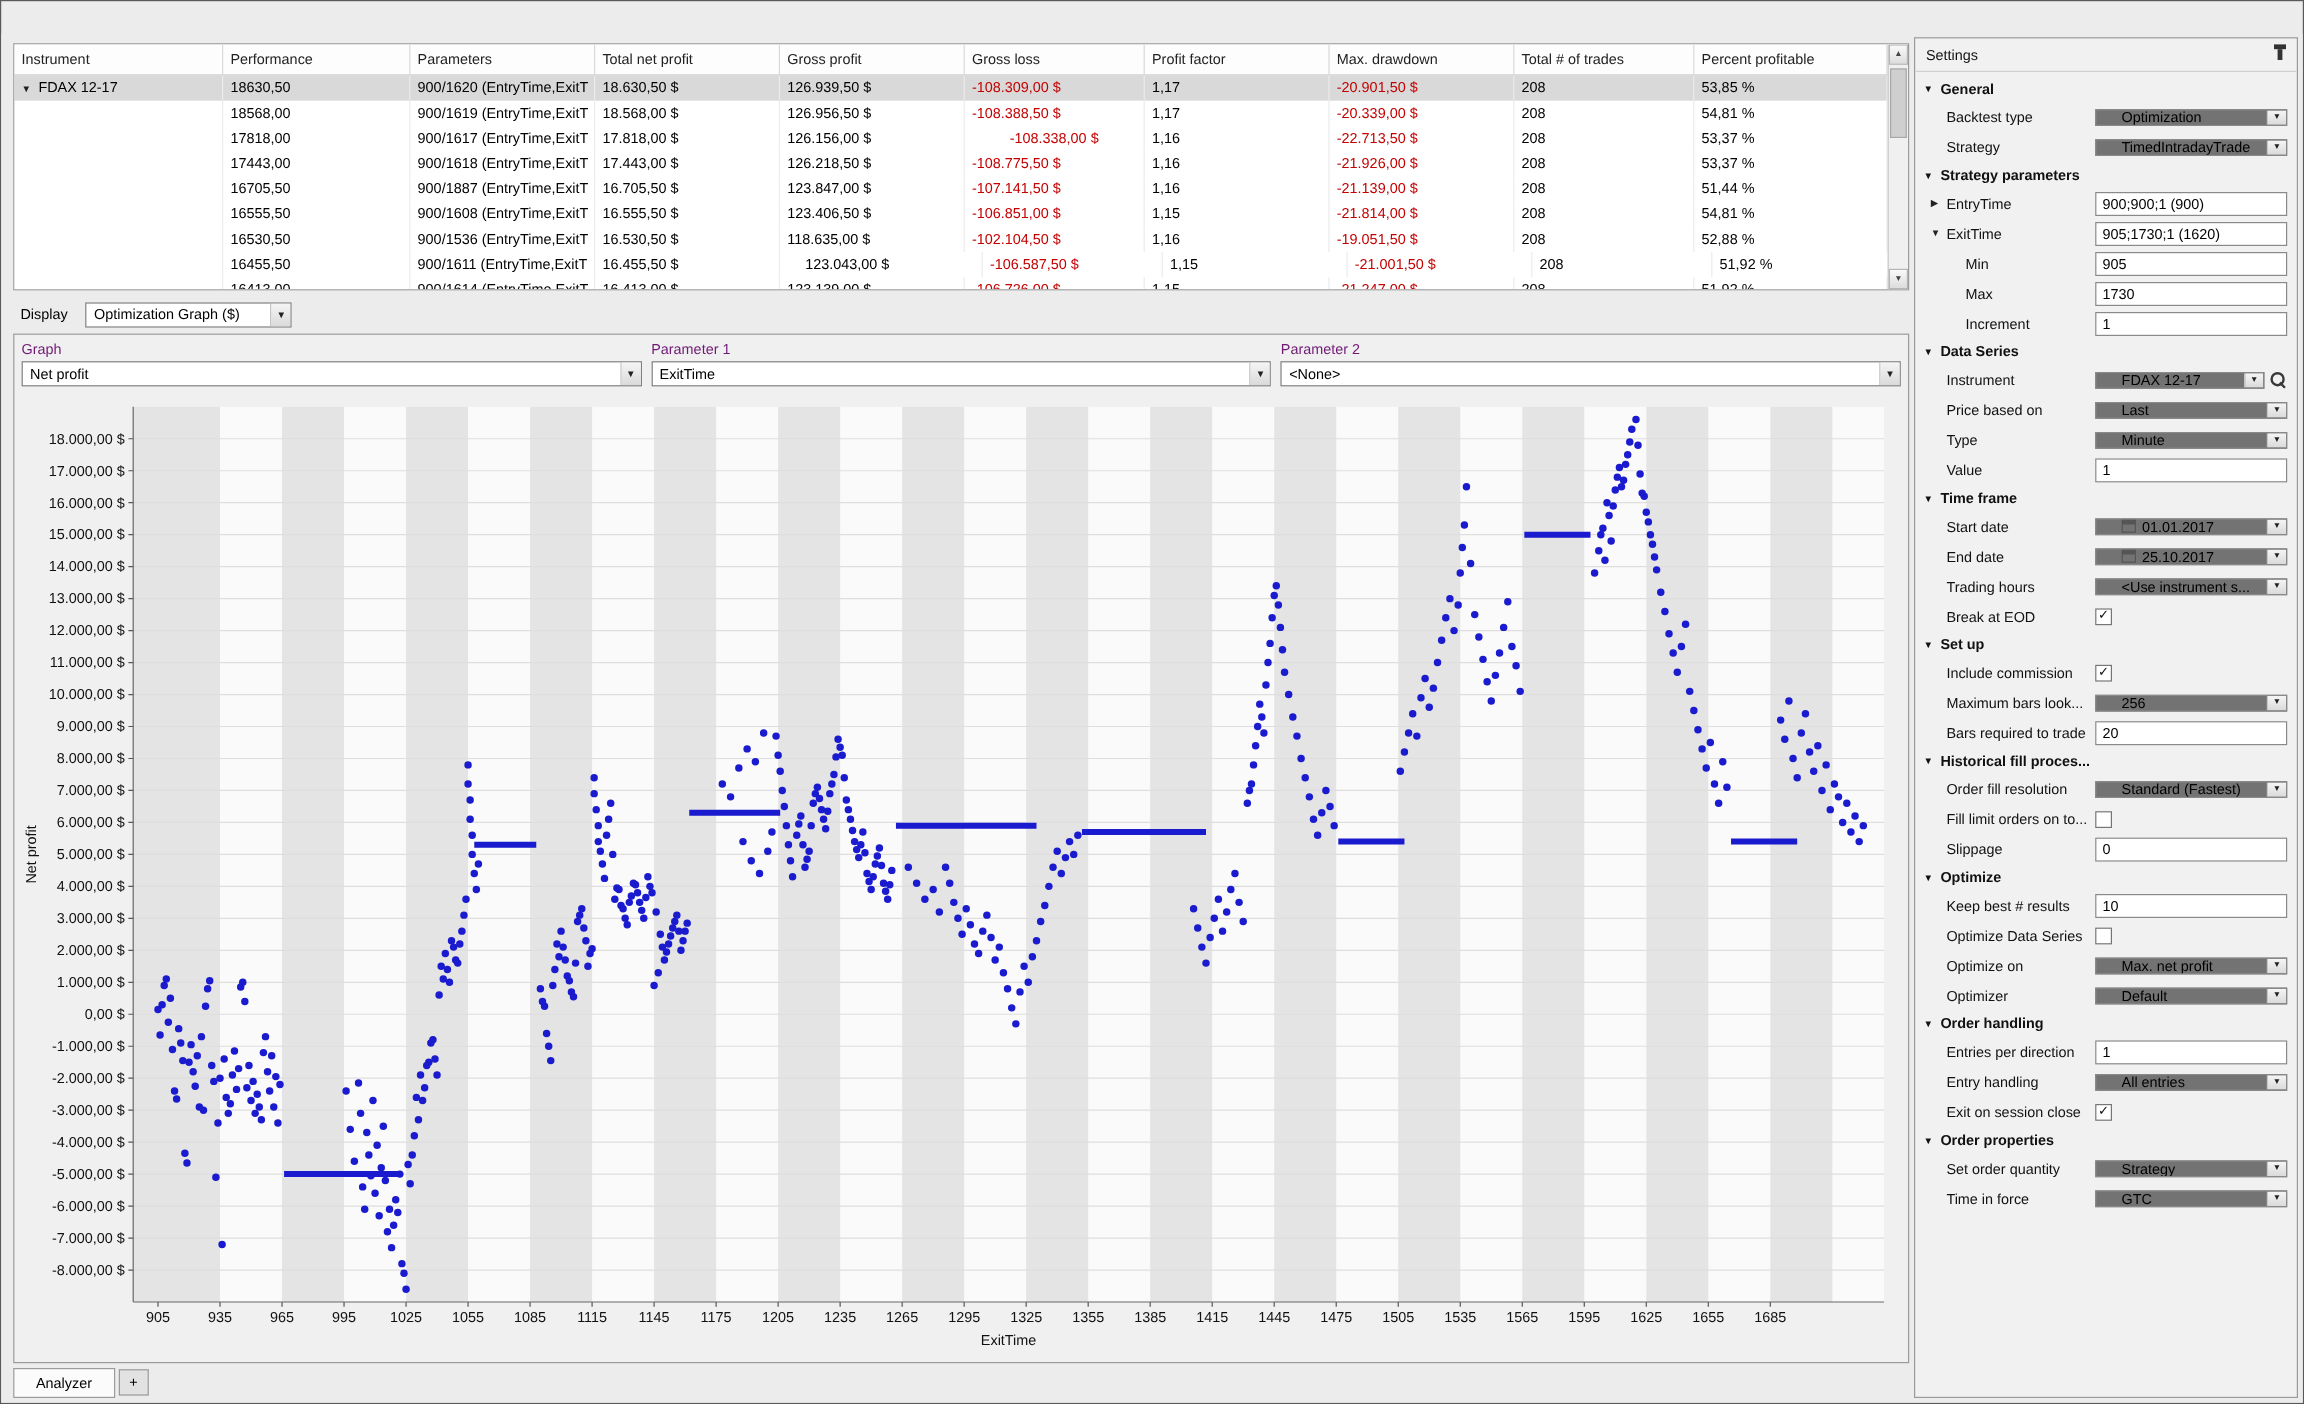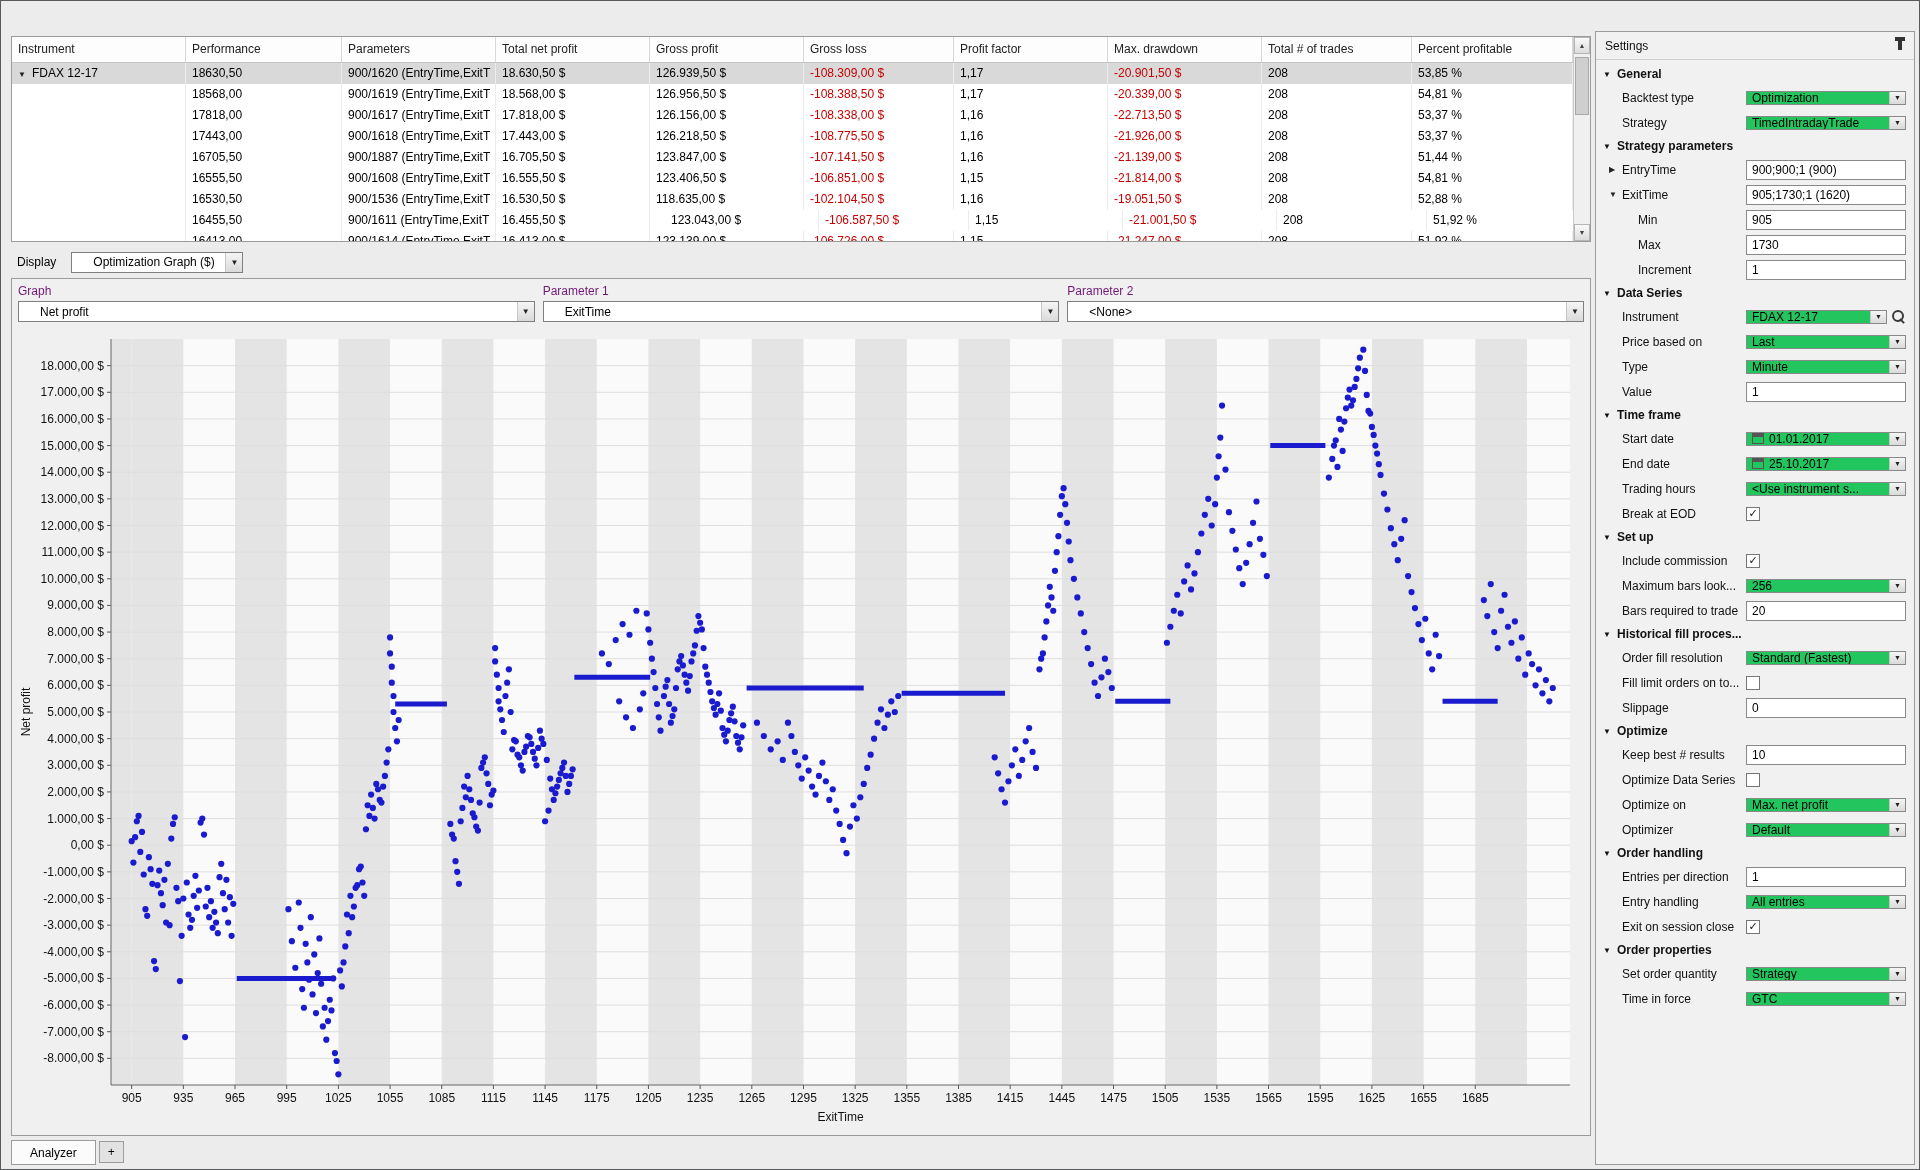--- a/index.html
+++ b/index.html
@@ -21,21 +21,21 @@
   .t-row.selected{background:#d9d9d9}
   .t-cell{padding:0 6px;border-right:1px solid #ececec;overflow:hidden;white-space:nowrap;flex:0 0 auto}
   .t-cell .neg{color:#c40000}
   .expander{display:inline-block;width:14px;font-size:8px;color:#222}
   .v-scroll{position:absolute;top:0;right:0;bottom:0;width:17px;background:#f0f0f0;border-left:1px solid #c9c9c9}
   .sb-btn{position:absolute;left:0;width:16px;height:17px;background:linear-gradient(#fafafa,#dcdcdc);border:1px solid #b5b5b5;display:flex;align-items:center;justify-content:center;font-size:7px;color:#444}
   .sb-up{top:0}.sb-down{bottom:0}
   .sb-thumb{position:absolute;left:1px;top:20px;width:14px;height:58px;background:#cfcfcf;border:1px solid #a8a8a8}
   
   #display-row{position:absolute;left:16px;top:222px;height:24px;display:flex;align-items:center;gap:15px}
-  .combo{background:#fff;border:1px solid #7f7f7f;height:21px;display:inline-flex;align-items:center;padding-left:21px;overflow:hidden;white-space:nowrap}
+  .combo{background:#fff;border:1px solid #7f7f7f;height:21px;display:inline-flex;align-items:center;padding-left:6px;overflow:hidden;white-space:nowrap}
   .combo .val{flex:1;overflow:hidden;white-space:nowrap}
   .combo .arrow{margin-left:6px;width:17px;align-self:stretch;display:flex;align-items:center;justify-content:center;font-size:8px;color:#222;border-left:1px solid #c6c6c6;background:linear-gradient(#f5f5f5,#dadada)}
   
   #graph-panel{position:absolute;left:10px;top:250px;width:1580px;height:858px;border:1px solid #9b9b9b;background:#f0f0f0}
   #selector-row{position:absolute;top:5px;left:6px;right:6px;height:42px;display:flex;gap:8px}
   .sel-group{flex:1;display:flex;flex-direction:column}
   .sel-group .sel-label{font-size:12px;margin-bottom:3px;color:#701a75}
   .sel-group .combo{width:100%}
   #chart-holder{position:absolute;left:4px;top:52px}
   
@@ -51,21 +51,21 @@
   #settings-body{position:absolute;top:28px;left:0;right:0;bottom:84px;overflow:hidden;padding-top:3px}
   .group-header{height:22px;display:flex;align-items:center;padding-left:7px;font-weight:bold;font-size:12px;color:#111}
   .group-header .tri{width:14px;font-size:8px;font-weight:normal}
   .s-row{height:25px;display:flex;align-items:center;padding-left:26px;padding-right:8px}
   .s-row.indent{padding-left:42px}
   .s-row.has-marker{padding-left:13px}
   .s-row .marker{width:13px;font-size:8px;color:#222}
   .s-label{flex:1;overflow:hidden;white-space:nowrap;color:#111;padding-right:4px}
   .s-ctl{flex:0 0 160px;display:flex;align-items:center}
   .ctl-input{flex:1;height:20px;border:1px solid #898989;background:#fff;padding:0 5px;display:flex;align-items:center;overflow:hidden;white-space:nowrap}
-  .ctl-combo{flex:1;height:14px;border:1px solid #898989;background:#22c55e;padding-left:5px;display:flex;align-items:center;overflow:hidden;white-space:nowrap}
+  .ctl-combo{flex:1;height:14px;border:1px solid #898989;background:#737373;padding-left:21px;display:flex;align-items:center;overflow:hidden;white-space:nowrap}
   .ctl-combo .val{flex:1;overflow:hidden;white-space:nowrap}
   .ctl-combo .arrow{width:16px;align-self:stretch;display:flex;align-items:center;justify-content:center;font-size:7px;color:#222;border-left:1px solid #c6c6c6;background:linear-gradient(#f5f5f5,#dadada)}
   .cb{width:14px;height:14px;border:1px solid #767676;background:#fff;display:flex;align-items:center;justify-content:center;font-size:11px;line-height:1;color:#111}
   .cal{width:12px;height:11px;border:1px solid #555;border-top:4px solid #555;margin-right:5px;flex:0 0 auto}
   .mag{width:14px;height:14px;position:relative;margin-left:5px;flex:0 0 auto}
   .mag::before{content:"";position:absolute;width:8px;height:8px;border:2px solid #3a3a3a;border-radius:50%;left:0;top:0}
   .mag::after{content:"";position:absolute;width:6px;height:2px;background:#3a3a3a;transform:rotate(45deg);left:7px;top:10px}
   #settings-footer{position:absolute;left:10px;right:10px;bottom:8px;height:68px}
   .template-link{position:absolute;right:2px;top:2px;font-style:italic;color:#111}
   .run-button{position:absolute;right:0;bottom:2px;width:94px;height:28px;border:1px solid #7a7a7a;background:linear-gradient(#f4f4f4,#c9c9c9);display:flex;align-items:center;justify-content:center;font-size:13px;color:#111}
@@ -115,21 +115,21 @@
             <div class="t-cell" style="width: 154px;"><span class="neg">-20.339,00 $</span></div>
             <div class="t-cell" style="width: 150px;"><span>208</span></div>
             <div class="t-cell" style="width: 161px;"><span>54,81 %</span></div>
           </div>
           <div class="t-row">
             <div class="t-cell" style="width: 174px;"><span></span></div>
             <div class="t-cell" style="width: 156px;"><span>17818,00</span></div>
             <div class="t-cell" style="width: 154px;"><span>900/1617 (EntryTime,ExitT</span></div>
             <div class="t-cell" style="width: 154px;"><span>17.818,00 $</span></div>
             <div class="t-cell" style="width: 154px;"><span>126.156,00 $</span></div>
-            <div class="t-cell" style="width: 150px;"><span class="neg">-108.338,00 $</span></div>
+            <div class="t-cell" style="width: 150px; text-align: center;"><span class="neg">-108.338,00 $</span></div>
             <div class="t-cell" style="width: 154px;"><span>1,16</span></div>
             <div class="t-cell" style="width: 154px;"><span class="neg">-22.713,50 $</span></div>
             <div class="t-cell" style="width: 150px;"><span>208</span></div>
             <div class="t-cell" style="width: 161px;"><span>53,37 %</span></div>
           </div>
           <div class="t-row">
             <div class="t-cell" style="width: 174px;"><span></span></div>
             <div class="t-cell" style="width: 156px;"><span>17443,00</span></div>
             <div class="t-cell" style="width: 154px;"><span>900/1618 (EntryTime,ExitT</span></div>
             <div class="t-cell" style="width: 154px;"><span>17.443,00 $</span></div>

